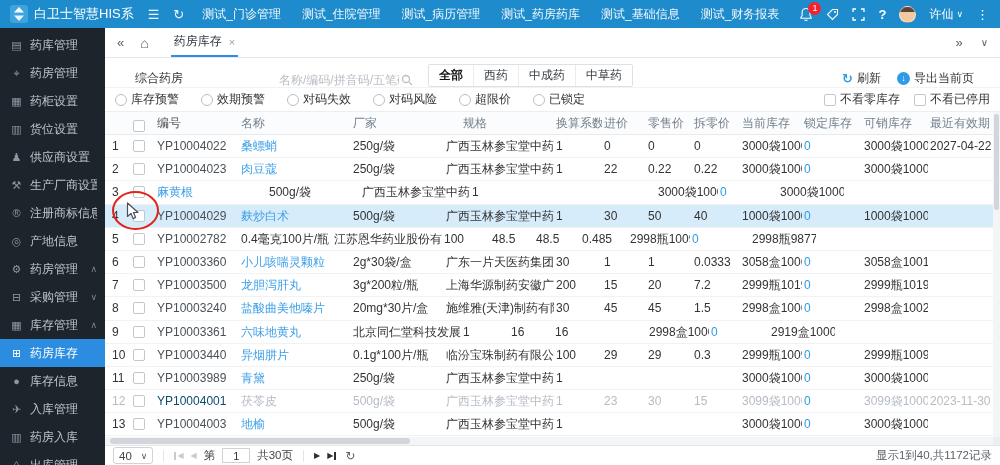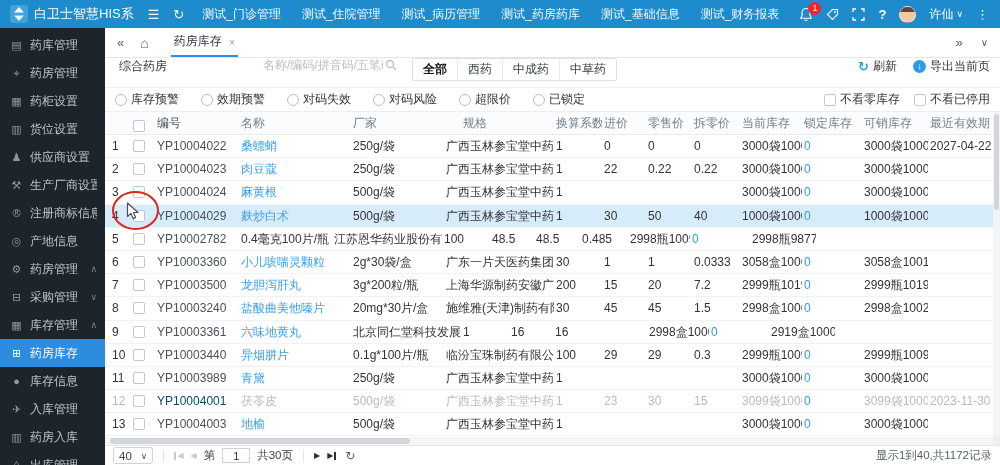--- a/index.html
+++ b/index.html
@@ -40,21 +40,21 @@
   
   .tabstrip { height:30px; border-bottom:1px solid #e4e7ea; display:flex; align-items:center; padding:0 12px; color:#4a5056; flex-shrink:0; }
   .ts-ico { font-size:13px; cursor:pointer; color:#55606a; }
   .ts-home { margin-left:16px; font-size:14px; }
   .page-tab { margin-left:22px; height:29px; display:flex; align-items:center; gap:7px; border-bottom:2px solid #2d8cf0; padding:0 3px; cursor:pointer; }
   .page-tab-label { color:#2f3640; font-size:12px; }
   .tab-close { color:#9aa2aa; font-size:11px; }
   .ts-right { margin-left:auto; display:flex; gap:18px; align-items:center; }
 
   
-  .toolbar { height:30px; display:flex; align-items:flex-start; padding:0 10px; border-bottom:1px solid #f0f2f4; flex-shrink:0; }
+  .toolbar { height:30px; display:flex; align-items:flex-end; padding:0 26px; border-bottom:1px solid #f0f2f4; flex-shrink:0; }
   .phar-select { width:110px; color:#333; font-size:12px; cursor:pointer; padding-left:4px; }
   .search-box { margin-left:38px; width:136px; display:flex; align-items:center; gap:2px; }
   .search-box input { border:none; outline:none; width:120px; font-size:12px; color:#333; background:transparent; }
   .search-box input::placeholder { color:#b9bfc6; }
   .seg { display:flex; border:1px solid #dde1e5; border-radius:2px; overflow:hidden; height:23px; margin-left:13px; }
   .seg-btn { padding:0 10px; line-height:21px; font-size:12px; color:#3a4046; background:#fff; border-left:1px solid #e9eced; cursor:pointer; }
   .seg-btn:first-child { border-left:none; }
   .seg-btn.active { font-weight:bold; color:#111; }
   .tool-right { margin-left:auto; display:flex; gap:16px; align-items:center; }
   .tool-btn { display:flex; gap:4px; align-items:center; color:#333; font-size:12px; cursor:pointer; }
@@ -381,21 +381,20 @@
               <div class="cell c-lock">0</div>
               <div class="cell c-sell">3000袋1000...</div>
               <div class="cell c-exp"></div>
               <div class="cell c-extra"></div>
             </div>
             <div class="trow">
               <div class="cell c-num">3</div>
               <div class="cell c-check">
                 <span class="cbox"></span>
               </div>
-              <div class="cell c-code">YP10004024</div>
               <div class="cell c-name"><span class="drug-link">麻黄根</span></div>
               <div class="cell c-spec">500g/袋</div>
               <div class="cell c-mfr">广西玉林参宝堂中药饮片有...</div>
               <div class="cell c-ratio">1</div>
               <div class="cell c-buy"></div>
               <div class="cell c-retail"></div>
               <div class="cell c-split"></div>
               <div class="cell c-stock">3000袋1000...</div>
               <div class="cell c-lock">0</div>
               <div class="cell c-sell">3000袋1000...</div>

